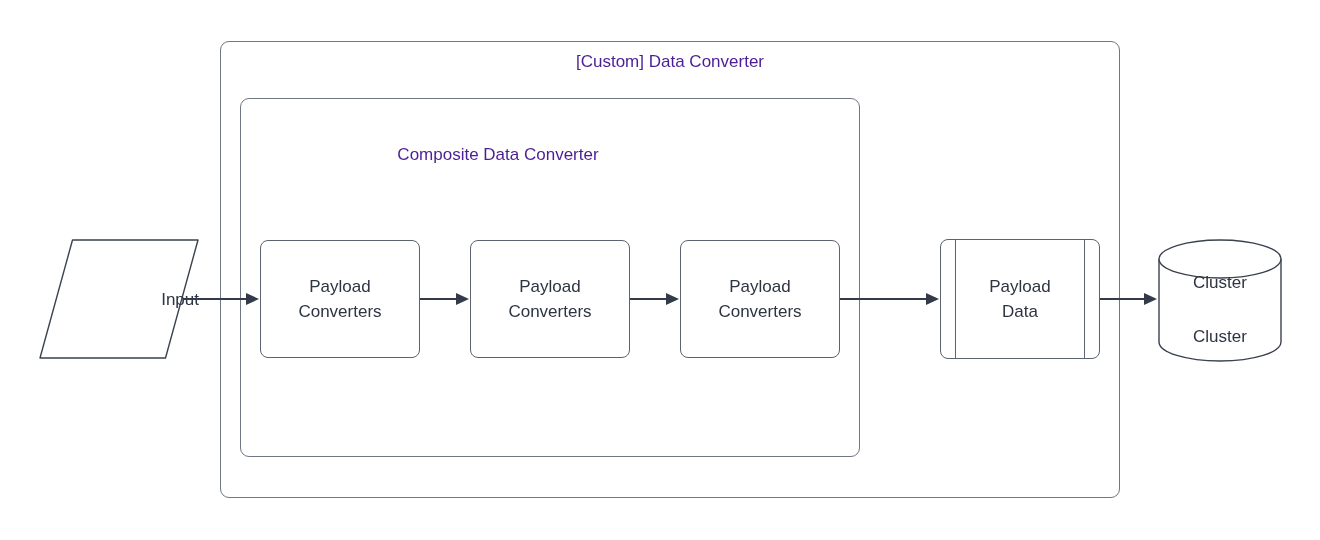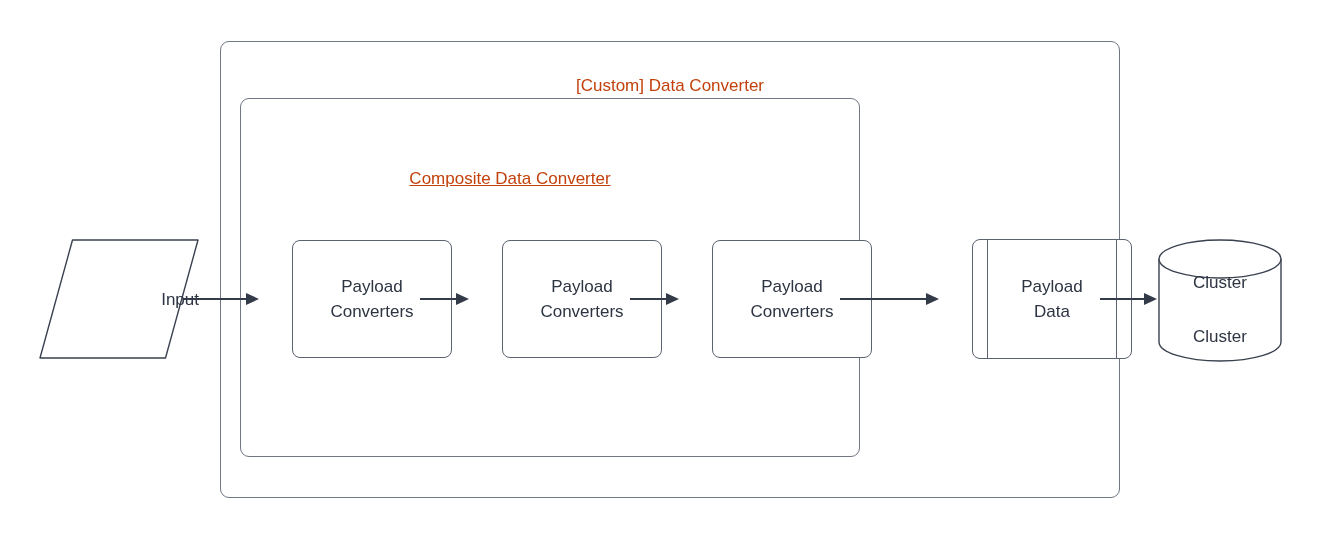--- a/index.html
+++ b/index.html
@@ -20,37 +20,35 @@
   .container-box {
     position: absolute;
     background: #ffffff;
     border: 1px solid #707683;
     border-radius: 9px;
     box-sizing: border-box;
   }
   .container-title {
     position: absolute;
     text-align: center;
-    color: #c2410c;
+    color: #4c1d95;
     white-space: nowrap;
-    margin-top: 24px;
   }
   .node-box {
     position: absolute;
     background: #ffffff;
     border: 1px solid #5b6270;
     border-radius: 8px;
     box-sizing: border-box;
     display: flex;
     flex-direction: column;
     align-items: center;
     justify-content: center;
     text-align: center;
     line-height: 25px;
-    margin-left: 32px;
   }
   .node-box .bar {
     position: absolute;
     top: 0;
     bottom: 0;
     width: 1px;
     background: #5b6270;
   }
   .bar-left { left: 14px; }
   .bar-right { right: 14px; }
@@ -93,21 +91,21 @@
 </style>
 </head>
 <body>
 
 <div class="canvas">
 
   <div class="container-box" style="left:220px; top:41px; width:900px; height:457px;"></div>
   <div class="container-title" style="left:220px; top:52px; width:900px;">[Custom] Data Converter</div>
 
   <div class="container-box" style="left:240px; top:98px; width:620px; height:359px;"></div>
-  <div class="container-title" style="left:248px; top:145px; width:524px;text-decoration:underline;">Composite Data Converter</div>
+  <div class="container-title" style="left:236px; top:145px; width:524px;">Composite Data Converter</div>
 
   <div class="shape-wrap" style="left:39px; top:239px; width:160px; height:120px;">
     <svg width="160" height="120" viewBox="0 0 160 120">
       <polygon points="33.5,1 159,1 126.5,119 1,119" fill="#ffffff" stroke="#3a414f" stroke-width="1.4" stroke-linejoin="round"></polygon>
     </svg>
     <div class="shape-label" style="top:0; height:120px;align-items:flex-end;">
       <span>Input</span>
     </div>
   </div>
 

